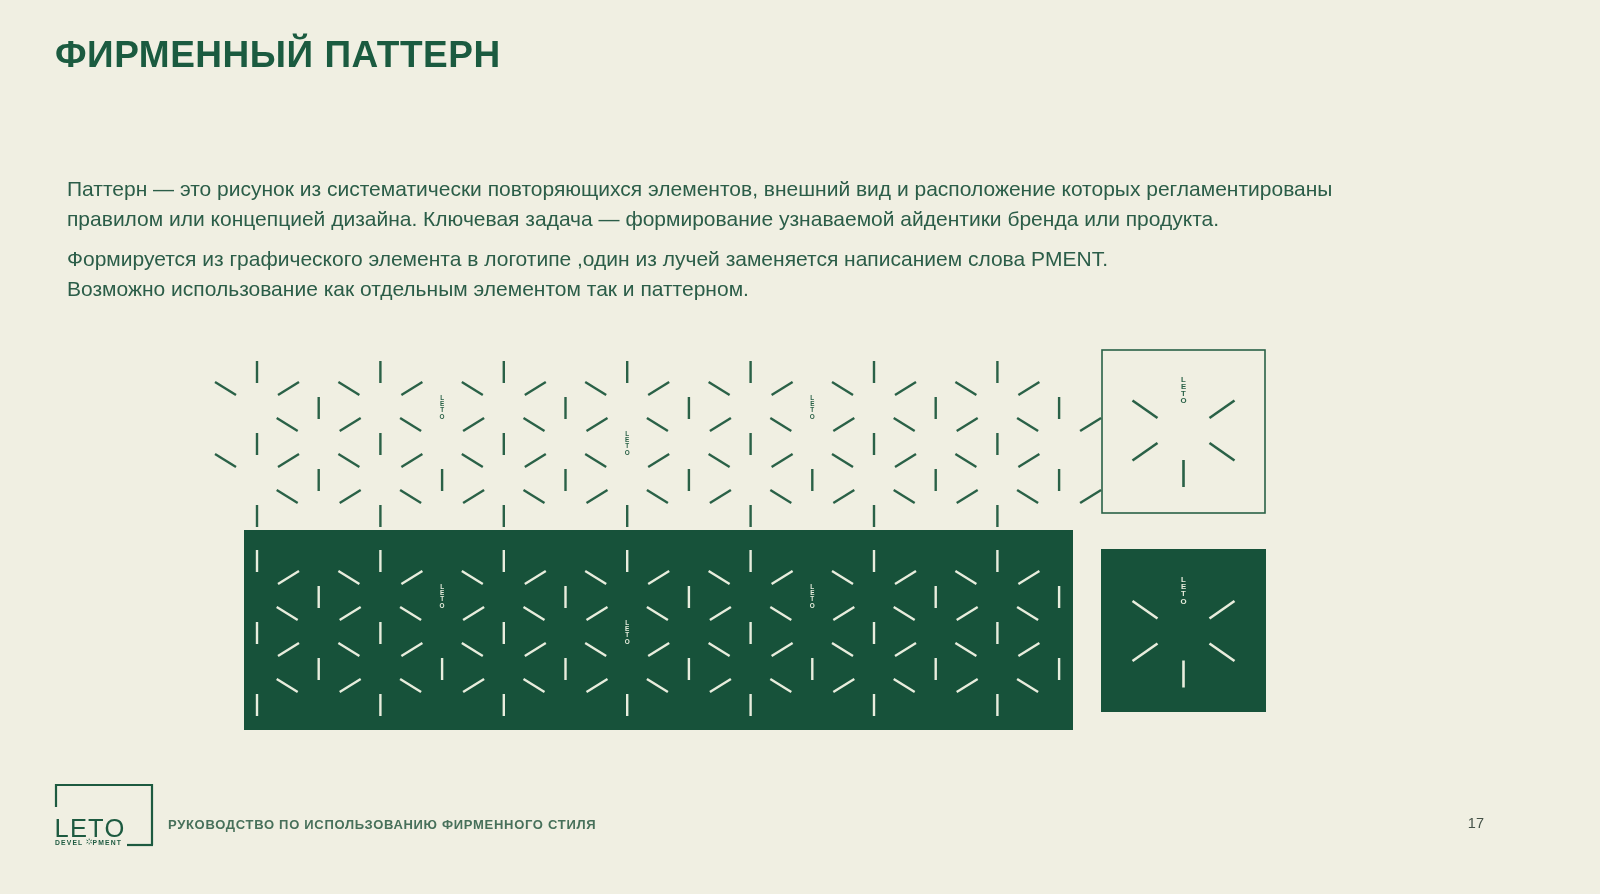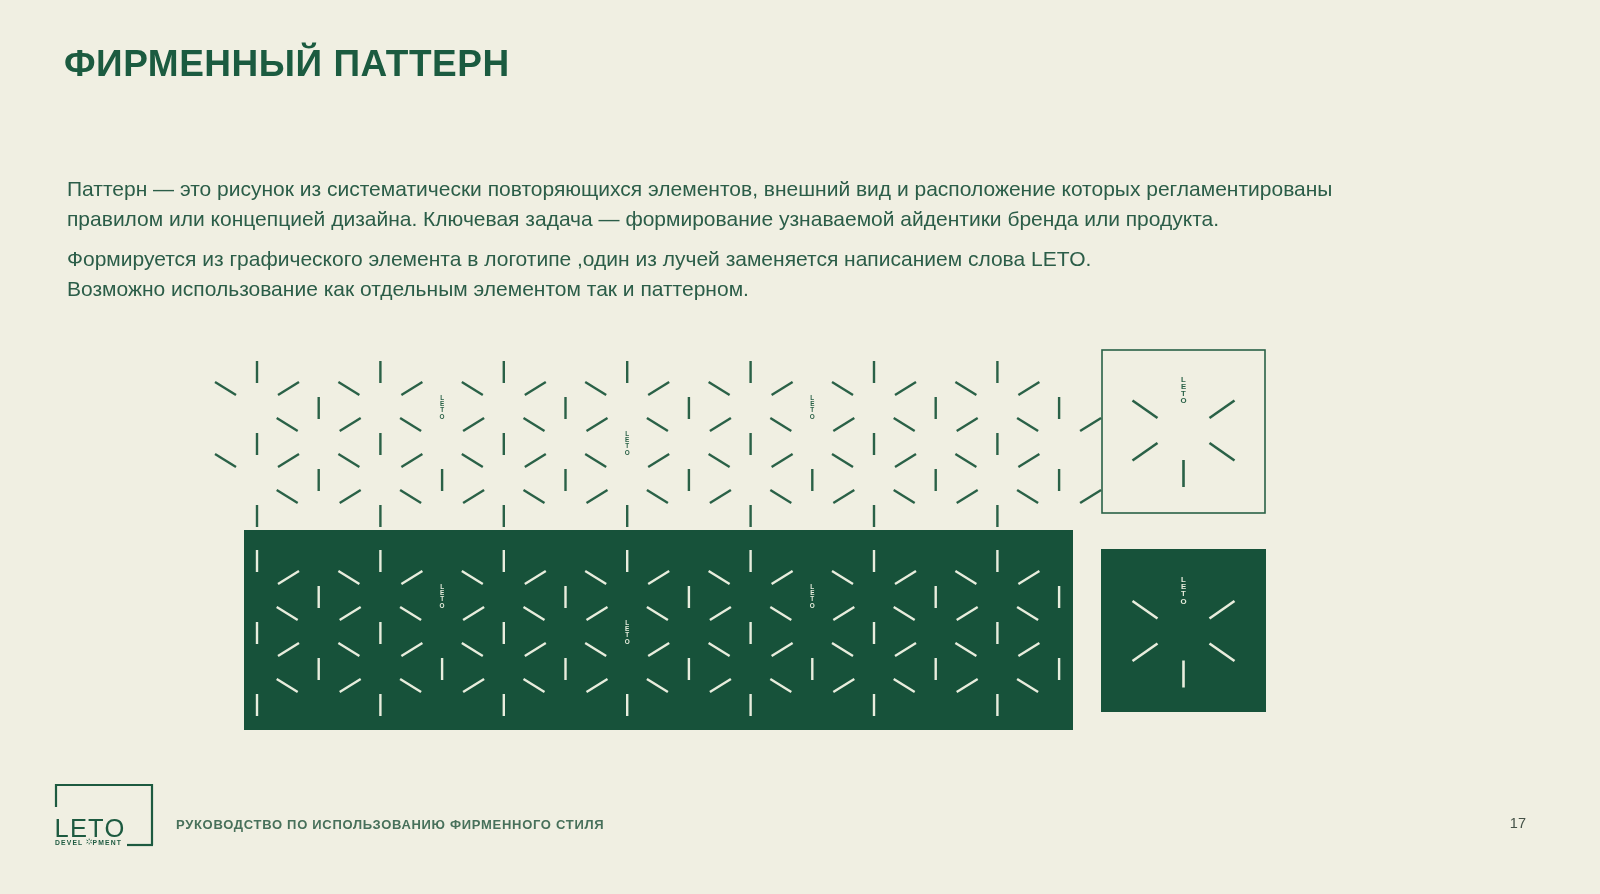--- a/index.html
+++ b/index.html
@@ -2,53 +2,53 @@
 <html><head>
 <meta charset="utf-8">
 <style>
   html,body{margin:0;padding:0;}
   body{background:#d8d8d0;font-family:"Liberation Sans",sans-serif;}
   .slide{
     position:relative;width:1600px;height:894px;margin:0 auto;
     background:#f0efe2;overflow:hidden;
   }
   .slide-title{
-    position:absolute;left:55px;top:34px;margin:9px;
+    position:absolute;left:55px;top:34px;margin:0;
     font-size:37px;font-weight:800;letter-spacing:.5px;color:#1b5b40;
     font-family:"Liberation Sans",sans-serif;
   }
   .body-copy{
     position:absolute;left:56px;width:1480px;margin:11px;
     font-size:21px;line-height:30px;font-weight:500;color:#2b5d48;
     white-space:pre-line;
   }
   .para-1{top:163px;}
   .para-2{top:233px;}
   .pattern-svg{position:absolute;left:0;top:0;width:1600px;height:894px;display:block;}
   .footer-label{
     position:absolute;left:168px;top:817px;
-    font-size:13px;font-weight:600;letter-spacing:.7px;color:#47705a;margin-left:8px;
+    font-size:13px;font-weight:600;letter-spacing:.7px;color:#47705a;
   }
   .page-number{
-    position:absolute;left:1486px;top:815px;width:40px;text-align:right;
+    position:absolute;left:1444px;top:815px;width:40px;text-align:right;
     font-size:14.5px;font-weight:500;color:#41504736;color:#445147;
   }
   .logo-svg{position:absolute;left:50px;top:777px;width:110px;height:75px;display:block;}
   .logo-svg text{font-family:"Liberation Sans",sans-serif;}
 </style>
 </head>
 <body>
 
 <div class="slide">
 
   <h1 class="slide-title">ФИРМЕННЫЙ ПАТТЕРН</h1>
 
   <p class="body-copy para-1">Паттерн — это рисунок из систематически повторяющихся элементов, внешний вид и расположение которых регламентированы
 правилом или концепцией дизайна. Ключевая задача — формирование узнаваемой айдентики бренда или продукта.</p>
-  <p class="body-copy para-2">Формируется из графического элемента в логотипе ,один из лучей заменяется написанием слова LETO.
+  <p class="body-copy para-2">Формируется из графического элемента в логотипе ,один из лучей заменяется написанием слова PMENT.
 Возможно использование как отдельным элементом так и паттерном.</p>
 
   <svg id="pattern-svg" class="pattern-svg" viewBox="0 0 1600 894">
       <g stroke="#2a6147">
         <line x1="257" y1="361" x2="257" y2="383" stroke-width="2.4"></line>
         <line x1="215" y1="382" x2="236" y2="395" stroke-width="2.4"></line>
         <line x1="278" y1="395" x2="299" y2="382" stroke-width="2.4"></line>
         <line x1="380.4" y1="361" x2="380.4" y2="383" stroke-width="2.4"></line>
         <line x1="338.4" y1="382" x2="359.4" y2="395" stroke-width="2.4"></line>
         <line x1="401.4" y1="395" x2="422.4" y2="382" stroke-width="2.4"></line>

